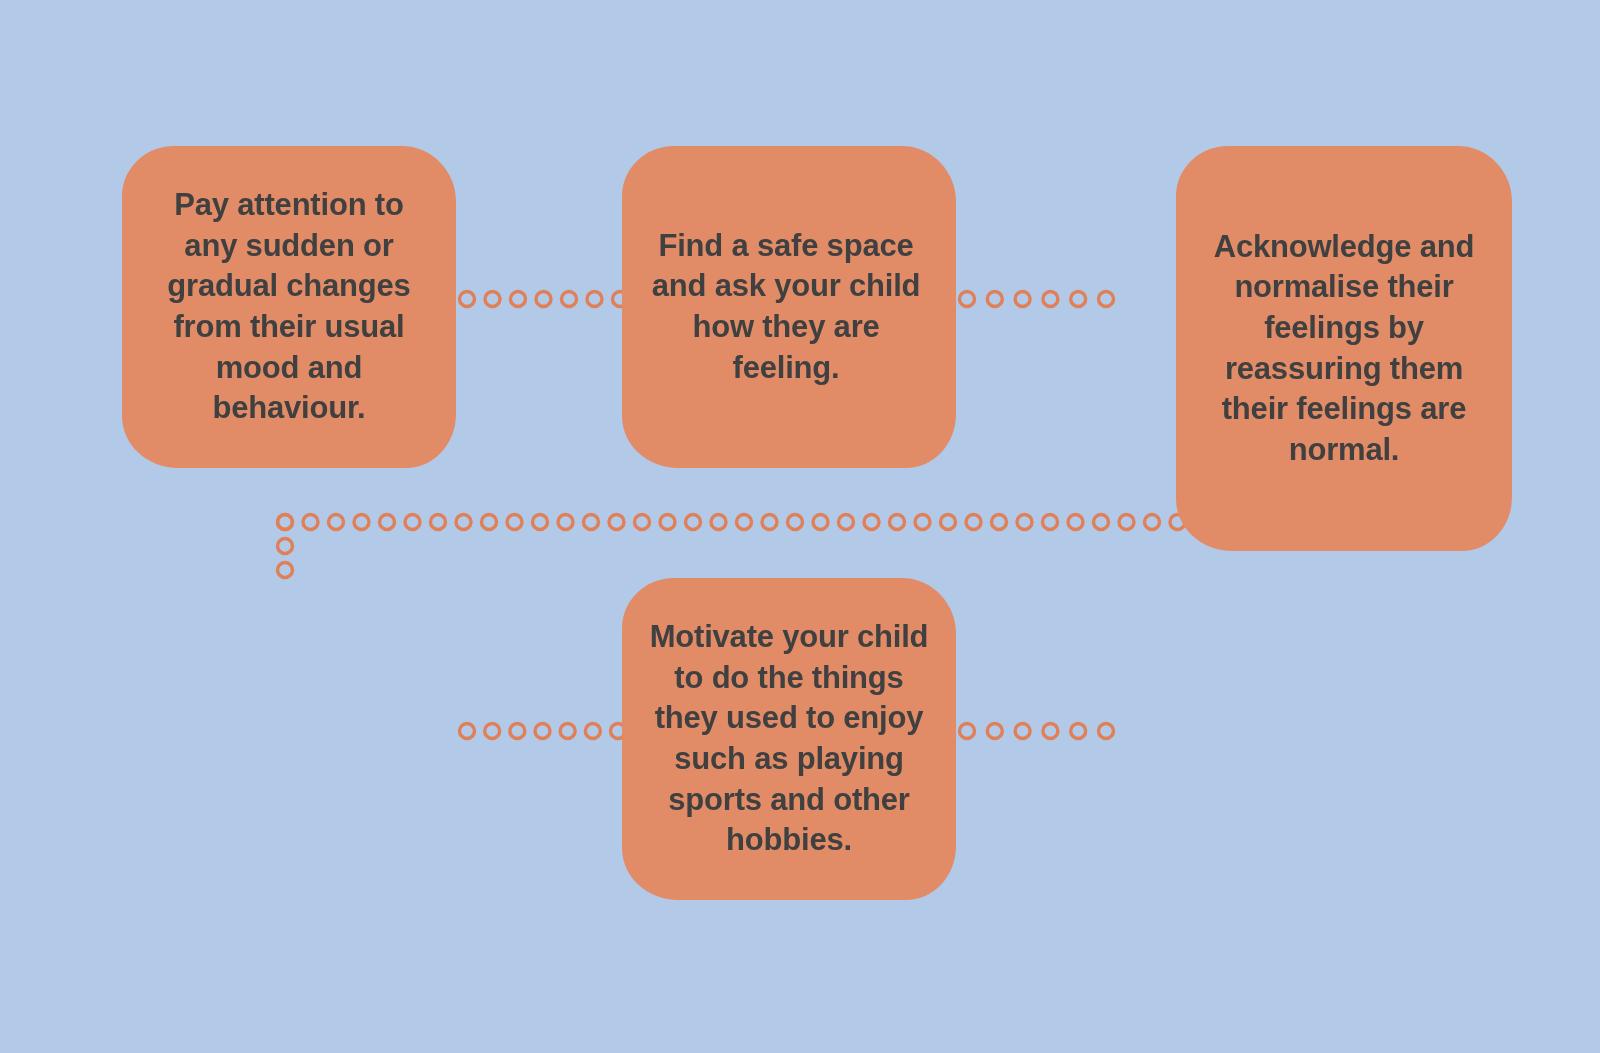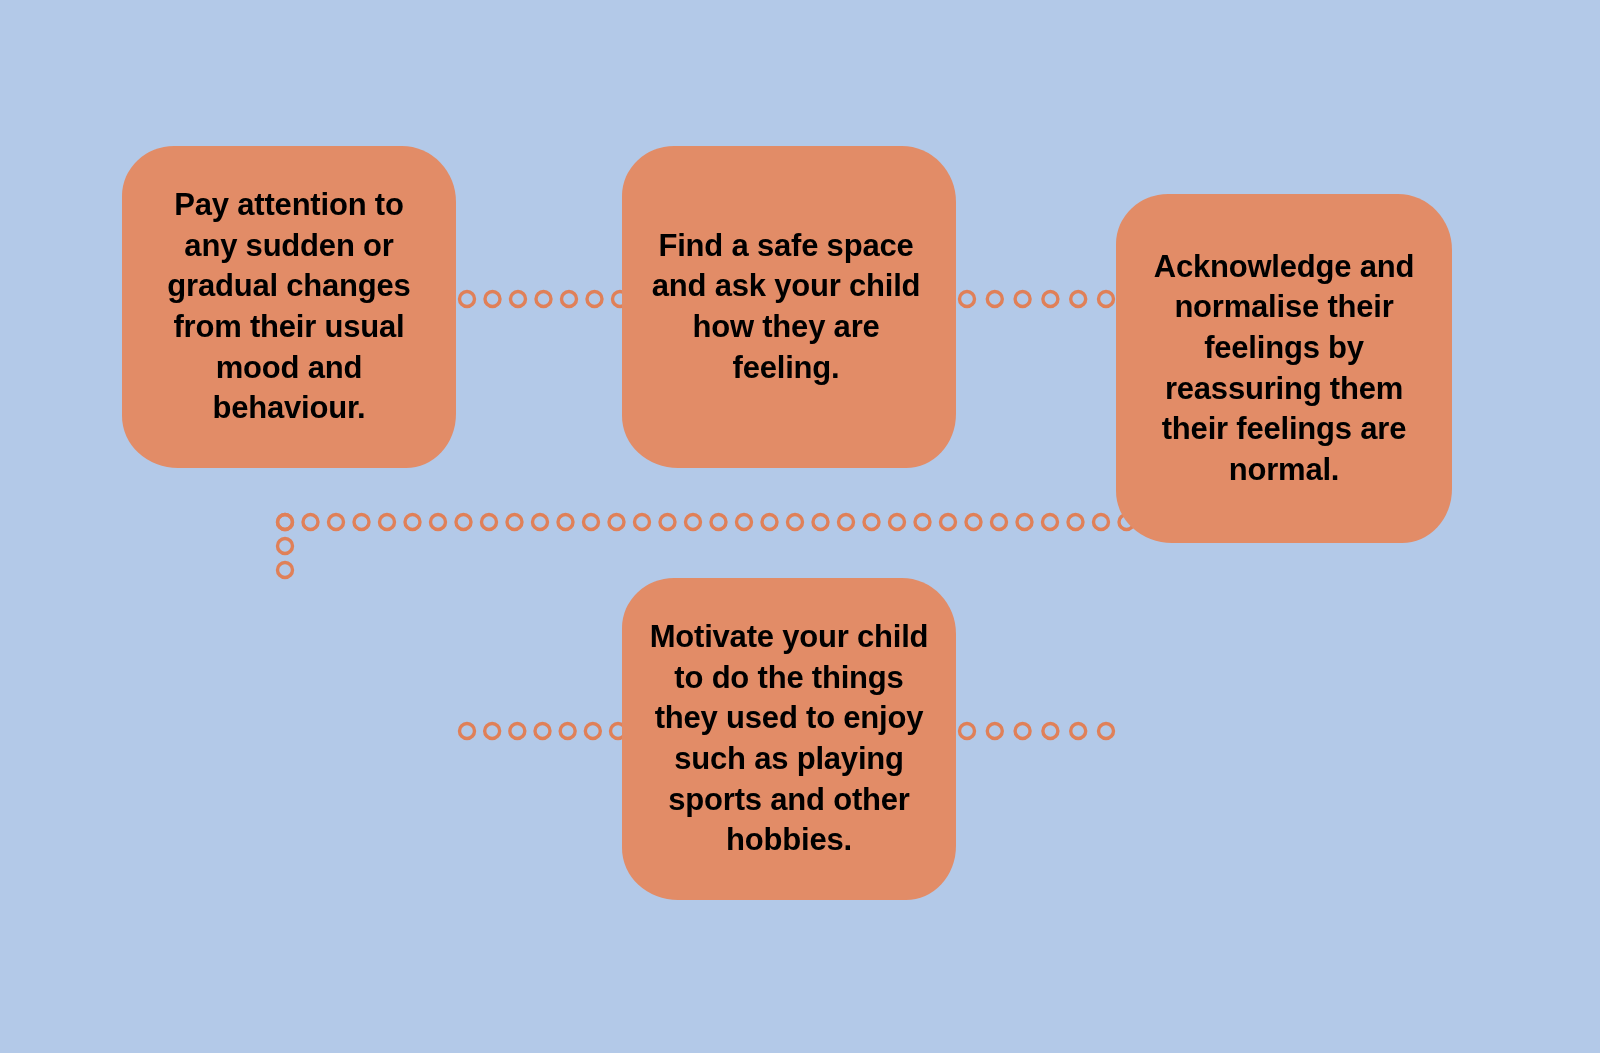--- a/index.html
+++ b/index.html
@@ -28,36 +28,36 @@
     pointer-events: none;
   }
   .card {
     position: absolute;
     box-sizing: border-box;
     background: #e28c67;
     display: flex;
     align-items: center;
     justify-content: center;
     text-align: center;
-    color: #000000;
+    color: #404040;
     font-weight: 700;
     font-size: 31px;
     line-height: 1.31;
     letter-spacing: -0.2px;
     padding: 18px 26px;
     border-radius: 52px 54px 50px 56px / 50px 56px 54px 52px;
   }
   .card-text {
     display: block;
     width: 100%;
   }
   
   #card-1 { left: 122px;  top: 146px; width: 334px; height: 322px; }
   #card-2 { left: 622px;  top: 146px; width: 334px; height: 322px; padding-left: 20px; }
-  #card-3 { left: 1116px; top: 146px; width: 336px; height: 349px; margin-top: 48px; }
+  #card-3 { left: 1176px; top: 146px; width: 336px; height: 405px; }
   
   #card-4 { left: 120px;  top: 578px; width: 336px; height: 322px; }
   #card-5 { left: 622px;  top: 578px; width: 334px; height: 322px; justify-content: flex-end; }
   #card-6 { left: 1114px; top: 578px; width: 336px; height: 322px; }
 </style>
 </head>
 <body>
 
 <div id="stage">
 

